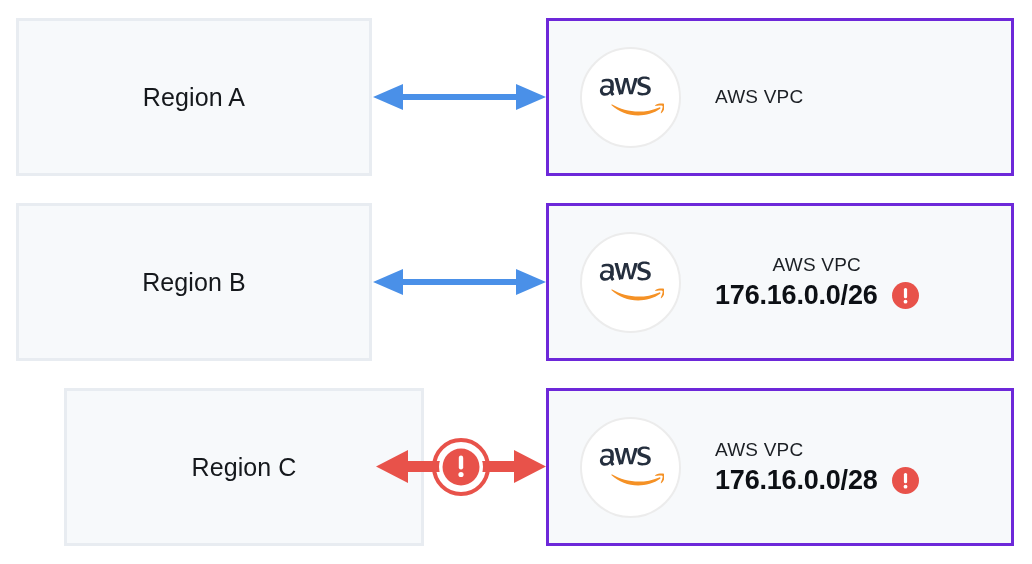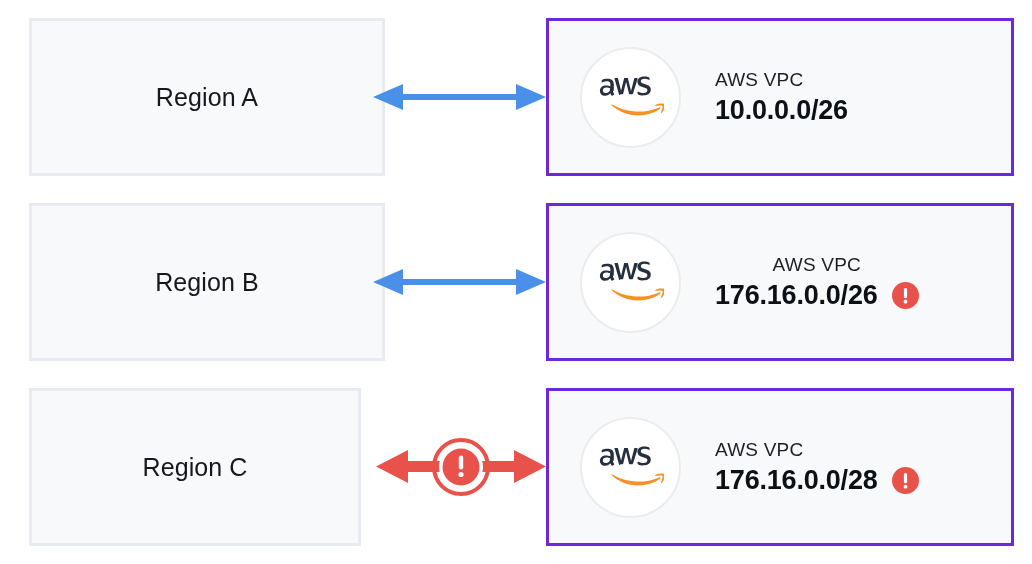--- a/index.html
+++ b/index.html
@@ -26,32 +26,32 @@
     width: 1032px;
     height: 160px;
   }
   .row-a { top: 18px; }
   .row-b { top: 203px; text-align: center; }
   .row-c { top: 388px; }
 
   
   .region-card {
     position: absolute;
-    left: 29px;
+    left: 16px;
     top: 0;
     width: 356px;
     height: 158px;
     box-sizing: border-box;
     background: #f7f9fb;
     border: 3px solid #e8ecf1;
     display: flex;
     align-items: center;
     justify-content: center;
   }
-  .row-c .region-card { width: 332px; }
+  .row-c .region-card { width: 360px; margin-left: 48px; }
   .region-label {
     font-size: 25px;
     font-weight: 400;
     color: #15181c;
     letter-spacing: 0.1px;
   }
 
   
   .connector {
     position: absolute;
@@ -168,24 +168,20 @@
             <path d="M14.9 16.4c0 .8.1 1.4.3 1.9.2.4.5 .9.9 1.4.1.2.2.4.2.5 0 .2-.1.4-.4.6l-1.2.8c-.2.1-.3.2-.5.2-.2 0-.4-.1-.6-.3-.3-.3-.5-.6-.7-1-.2-.4-.4-.8-.6-1.3-1.4 1.7-3.2 2.5-5.3 2.5-1.5 0-2.8-.4-3.7-1.3-.9-.9-1.4-2.1-1.4-3.6 0-1.6.6-2.8 1.7-3.8 1.1-1 2.6-1.4 4.6-1.4.6 0 1.3.1 2 .2.7.1 1.4.2 2.2.4v-1.4c0-1.3-.3-2.2-.8-2.7-.5-.5-1.4-.8-2.8-.8-.6 0-1.2.1-1.9.2-.6.2-1.3.4-1.9.6-.3.1-.5.2-.6.2-.1 0-.2.1-.3.1-.3 0-.4-.2-.4-.6v-.9c0-.3 0-.5.1-.7.1-.1.3-.3.5-.4.6-.3 1.4-.6 2.3-.8.9-.2 1.9-.3 2.9-.3 2.2 0 3.8.5 4.8 1.5 1 1 1.5 2.5 1.5 4.5v6zm-7.3 2.7c.6 0 1.2-.1 1.9-.3.6-.2 1.2-.6 1.7-1.2.3-.4.5-.8.6-1.2.1-.5.2-1 .2-1.6v-.8c-.6-.1-1.2-.2-1.8-.3-.6-.1-1.2-.1-1.8-.1-1.2 0-2.1.2-2.7.7-.6.5-.9 1.2-.9 2.1 0 .8.2 1.5.7 1.9.4.5 1.1.8 2.1.8zm14.5 1.9c-.4 0-.6-.1-.8-.2-.2-.1-.3-.4-.4-.8L16.7 5.2c-.1-.4-.2-.7-.2-.8 0-.3.2-.5.5-.5h1.9c.4 0 .7.1.8.2.2.1.3.4.4.8l3 11.9 2.8-11.9c.1-.4.2-.7.4-.8.2-.1.5-.2.9-.2h1.6c.4 0 .7.1.9.2.2.1.3.4.4.8l2.9 12 3.1-12c.1-.4.3-.7.4-.8.2-.1.5-.2.8-.2h1.8c.3 0 .5.2.5.5 0 .1 0 .2 0 .3 0 .1-.1.3-.1.5l-4.4 14.1c-.1.4-.3.7-.4.8-.2.1-.5.2-.8.2h-1.7c-.4 0-.7-.1-.9-.2-.2-.2-.3-.4-.4-.8l-2.8-11.6-2.8 11.6c-.1.4-.2.7-.4.8-.2.2-.5.2-.9.2h-1.7zm23.2.5c-1 0-2-.1-2.9-.3-.9-.2-1.7-.5-2.2-.8-.3-.2-.5-.4-.6-.6-.1-.2-.1-.4-.1-.5v-1c0-.4.2-.6.5-.6.1 0 .3 0 .4.1.1 0 .3.1.5.2.7.3 1.4.5 2.2.7.8.2 1.6.2 2.4.2 1.3 0 2.2-.2 2.9-.7.7-.4 1-1.1 1-1.9 0-.6-.2-1.1-.6-1.5-.4-.4-1.1-.7-2.1-1.1l-3-.9c-1.5-.5-2.6-1.2-3.3-2.1-.7-.9-1-1.9-1-3 0-.9.2-1.6.6-2.3.4-.7.9-1.2 1.5-1.7.6-.5 1.4-.8 2.2-1 .8-.2 1.7-.3 2.6-.3.5 0 .9 0 1.4.1.5.1.9.1 1.3.2.4.1.8.2 1.2.3.4.1.6.3.8.4.2.1.4.3.5.4.1.2.1.4.1.6v.9c0 .4-.2.6-.5.6-.2 0-.4-.1-.8-.3-1.2-.5-2.5-.8-4-.8-1.1 0-2 .2-2.6.6-.6.4-.9 1-.9 1.8 0 .6.2 1.1.7 1.5.5.4 1.2.8 2.3 1.1l2.9.9c1.5.5 2.5 1.1 3.2 2 .6.8.9 1.8.9 2.9 0 .9-.2 1.7-.5 2.4-.4.7-.9 1.3-1.5 1.8-.7.5-1.5.9-2.4 1.1-1 .3-2 .4-3.1.4z"></path>
           </g>
           <g fill="#f59125">
             <path d="M62.1 34.8c-5.9 4.4-14.5 6.7-21.9 6.7-10.3 0-19.6-3.8-26.6-10.2-.6-.5-.1-1.2.6-.8 7.6 4.4 16.9 7.1 26.6 7.1 6.6 0 13.8-1.4 20.4-4.2 1-.4 1.9.7.9 1.4z"></path>
             <path d="M64.5 32.1c-.8-1-4.9-.5-6.8-.2-.6.1-.7-.4-.2-.8 3.3-2.3 8.7-1.6 9.3-.9.6.8-.2 6.2-3.3 8.8-.5.4-.9.2-.7-.3.7-1.8 2.4-5.7 1.7-6.6z"></path>
           </g>
         </svg>
       </div>
       <div class="vpc-text">
         <span class="vpc-kind">AWS VPC</span>
-        <span class="vpc-cidr-line">
-          <span class="vpc-cidr">10.0.0.0/26</span>
-
-        </span>
       </div>
     </div>
   </div>
 
   <div class="row row-b">
 
     <div class="region-card">
       <span class="region-label">Region B</span>
     </div>
 

